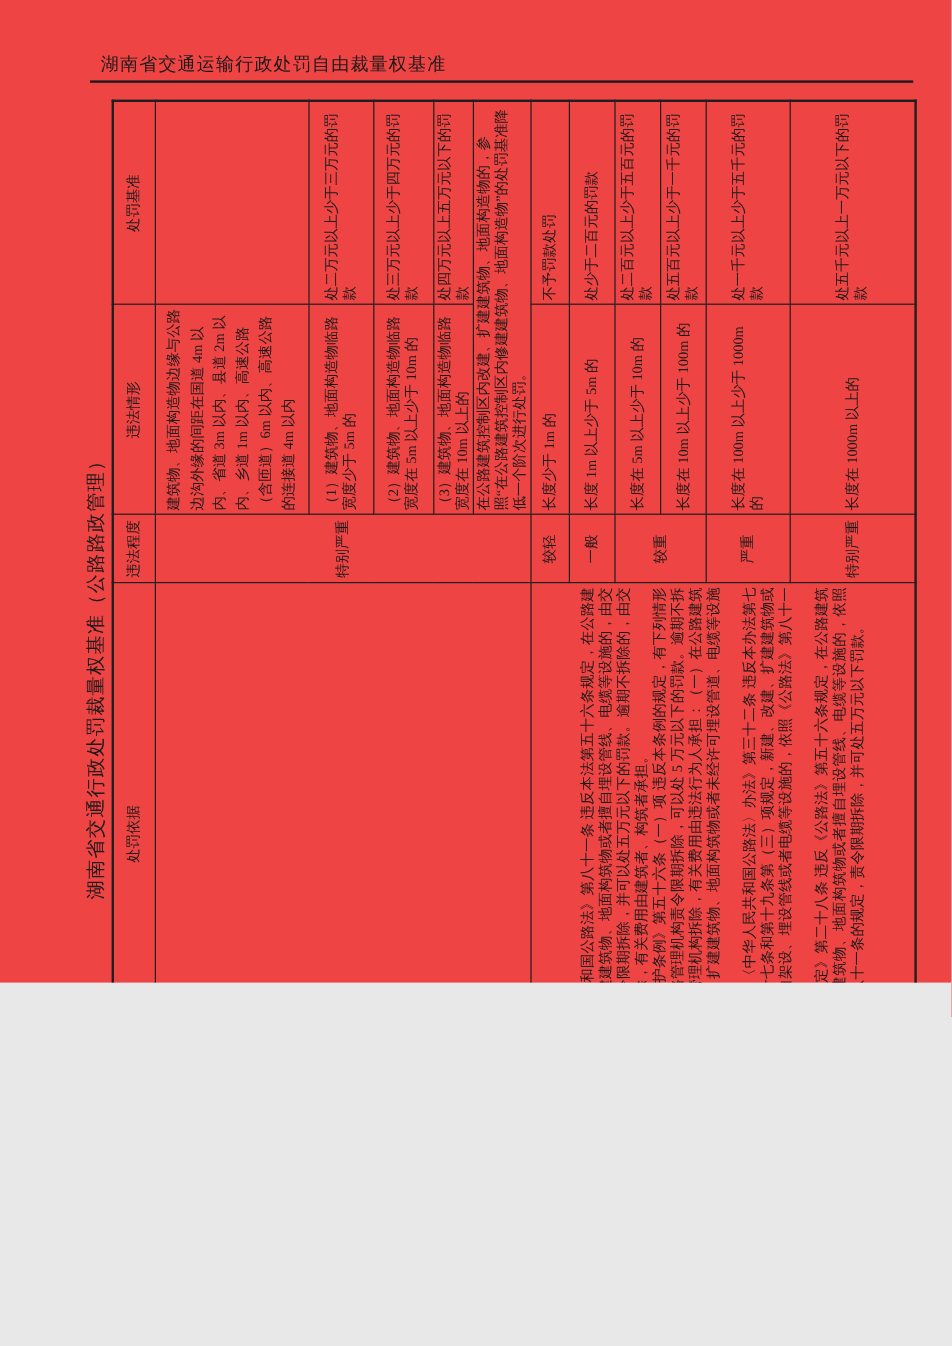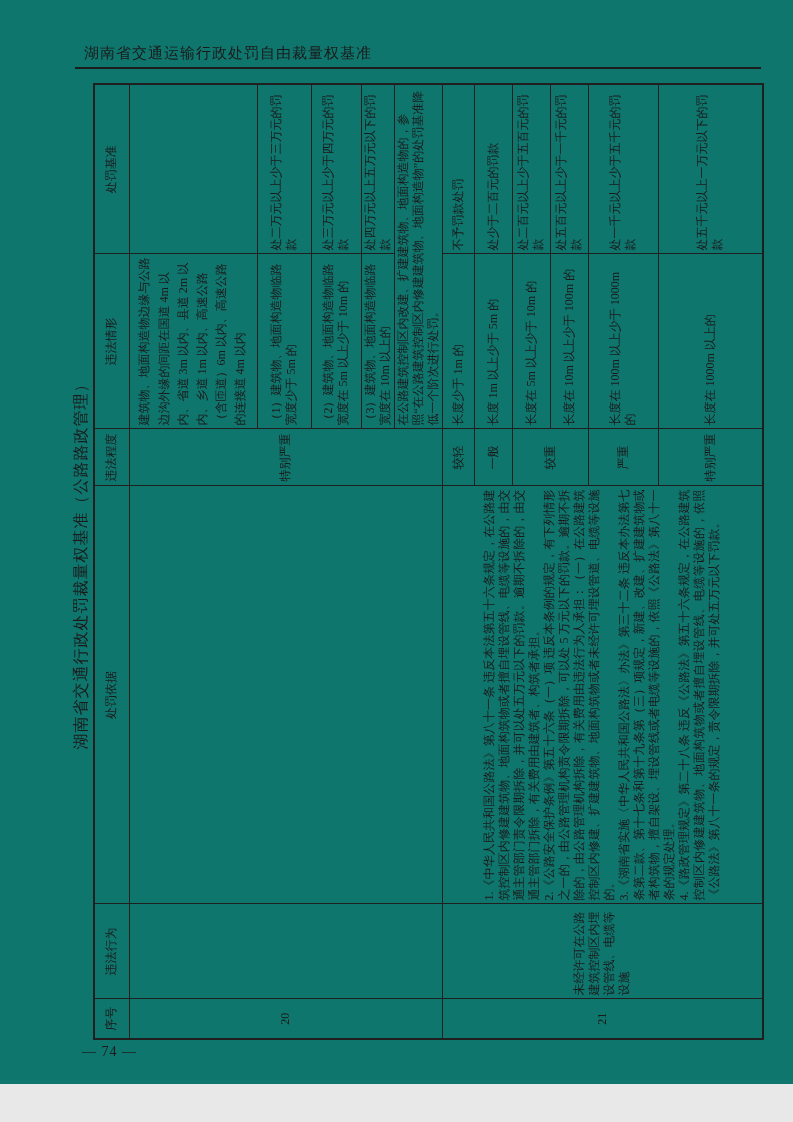--- a/index.html
+++ b/index.html
@@ -1,17 +1,17 @@
 <!DOCTYPE html>
 <html><head>
 <meta charset="utf-8">
 <style>
   html,body{margin:0;padding:0;background:#e8e8e8;}
   .page{
-    position:relative;width:793px;height:1084px;background:#0f766e;
+    position:relative;width:793px;height:819px;background:#ef4444;
     font-family:"Liberation Serif","DejaVu Serif",serif;color:#1a1a1a;
     overflow:hidden;margin:0 auto;
   }
   .page-header{
     position:absolute;left:84px;top:44px;font-size:15px;letter-spacing:1px;
     white-space:nowrap;
   }
   .header-rule{
     position:absolute;left:75px;top:67px;width:686px;height:2px;background:#1c1c1c;
   }

